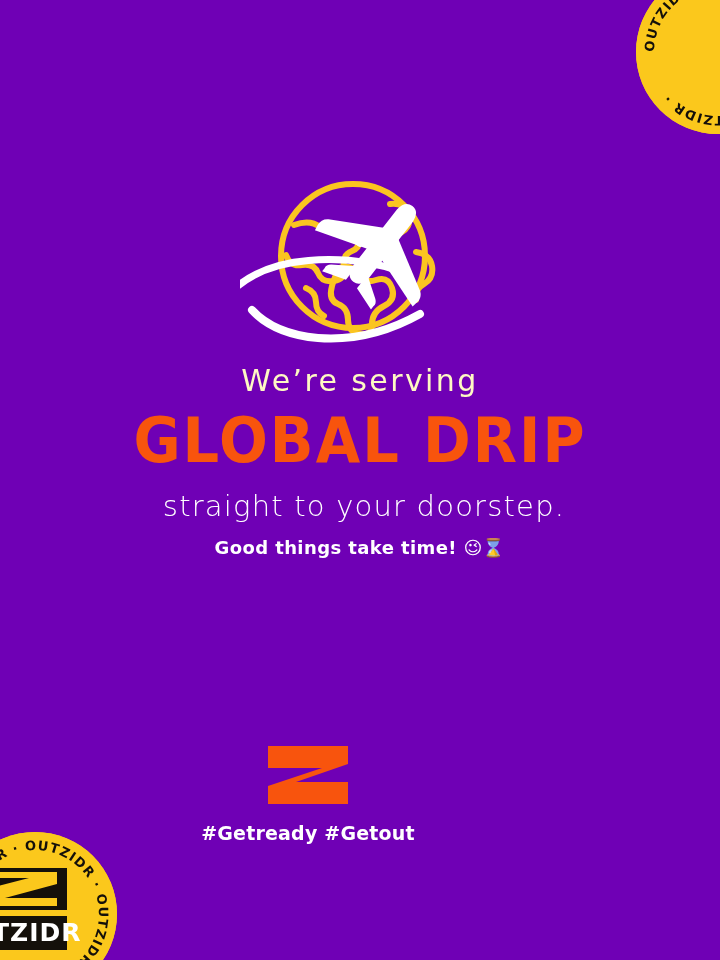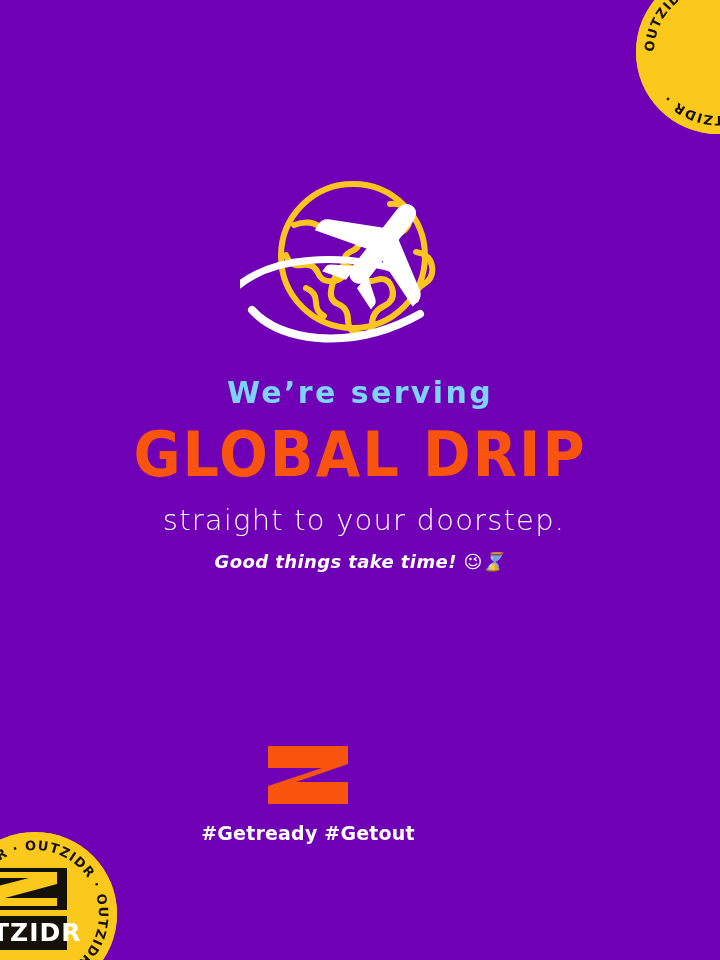--- a/index.html
+++ b/index.html
@@ -72,25 +72,25 @@
     position: absolute;
     left: 0;
     top: 362px;
     width: 720px;
     text-align: center;
   }
 
   #eyebrow {
     font-family: "DejaVu Sans", sans-serif;
     font-size: 30px;
-    font-weight: 700;
+    font-weight: 400;
     letter-spacing: 2.4px;
-    color: #7dd3fc;
-    line-height: 1;
-    margin: 16px;
+    color: #fef9c3;
+    line-height: 1;
+    margin: 4px;
   }
 
   #headline {
     font-family: "DejaVu Sans Condensed", "Liberation Sans Narrow", "DejaVu Sans", sans-serif;
     font-size: 62px;
     font-weight: 900;
     letter-spacing: 2px;
     color: #F8540D;
     line-height: 1;
     margin: 14px 0 0 0;
@@ -115,21 +115,20 @@
     letter-spacing: 0.6px;
     color: #FBC520;
     line-height: 1;
     margin: 48px 0 0 0;
   }
 
   #tagline {
     font-family: "DejaVu Sans", sans-serif;
     font-size: 18px;
     font-weight: bold;
-    font-style: italic;
     letter-spacing: 0.4px;
     color: #FFFFFF;
     line-height: 1;
     margin: 18px 0 0 0;
   }
 
   
   #footer {
     position: absolute;
     left: 0;

